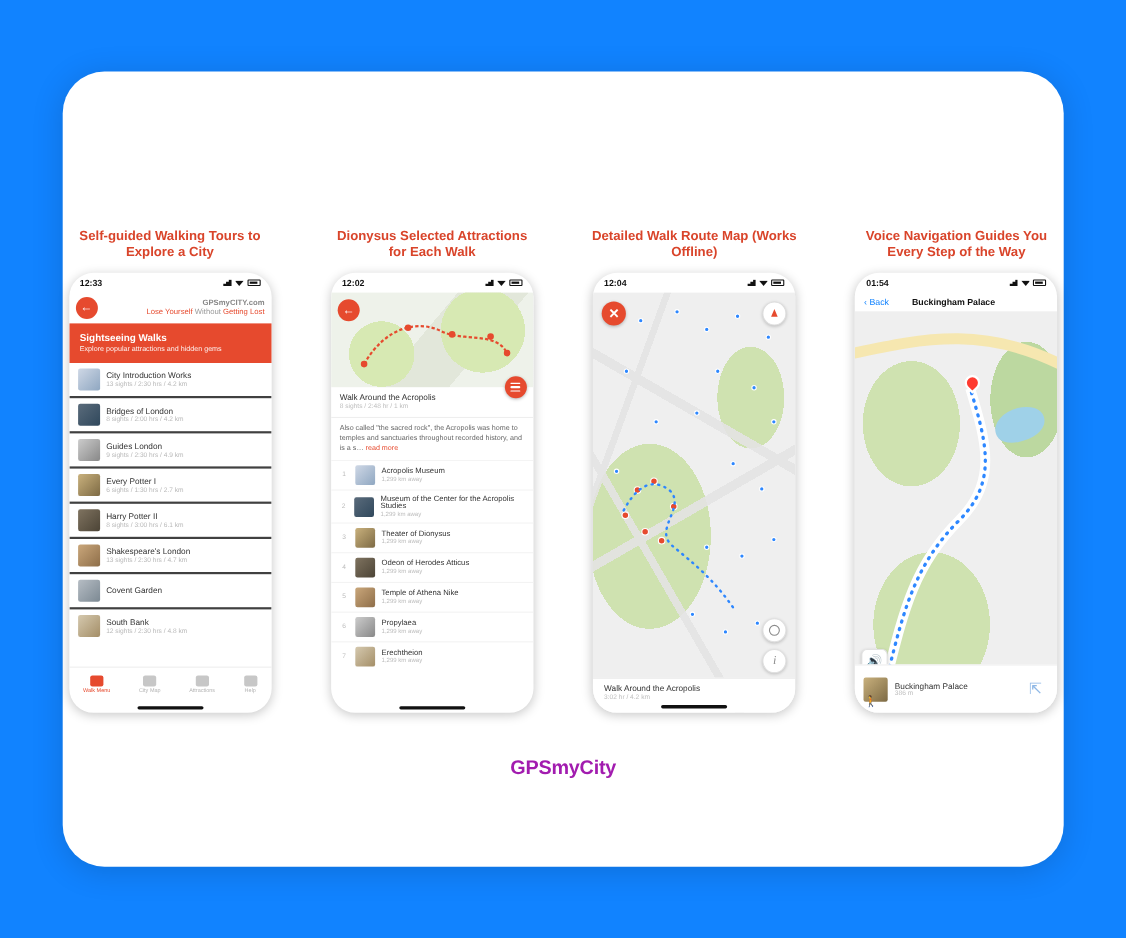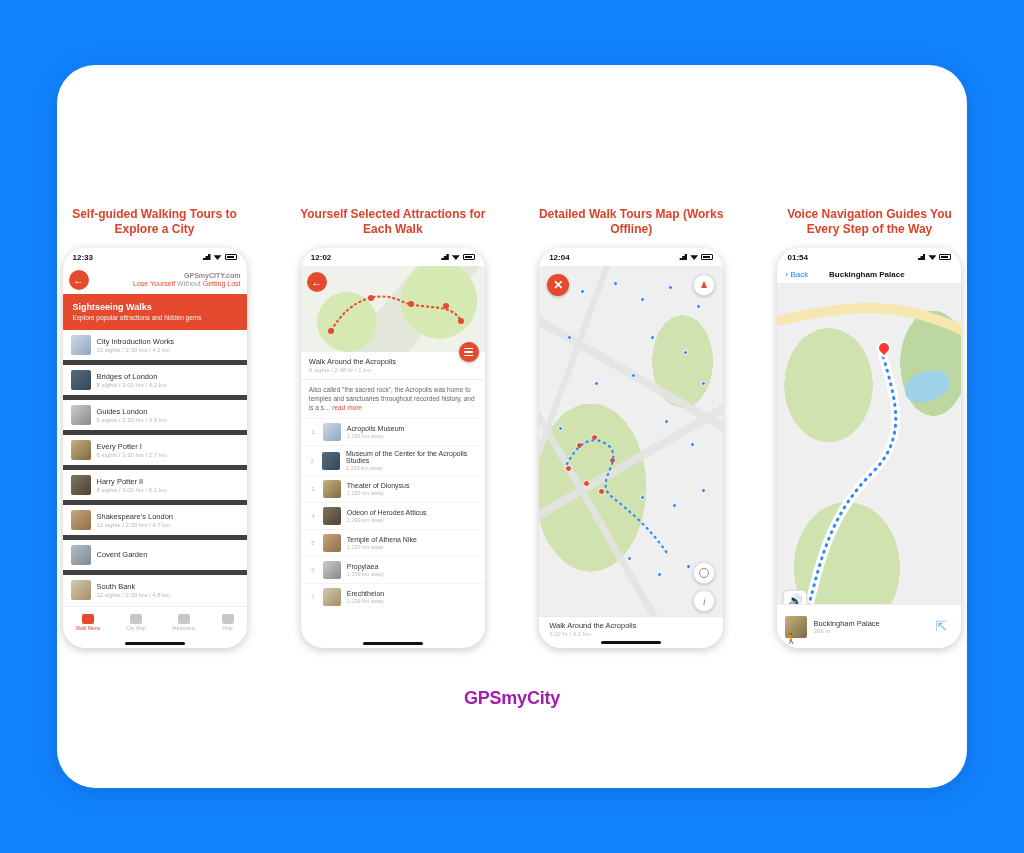--- a/index.html
+++ b/index.html
@@ -101,21 +101,21 @@
   .brand .tag .l1{ color:#e64a2e; }
   .brand .tag .l2{ color:#999; }
   .brand .tag .l3{ color:#e64a2e; }
   .p1-banner {
     background:#e64a2e; color:#fff; padding:8px 10px;
   }
   .p1-banner .title{ font-size:9px; font-weight:600; }
   .p1-banner .sub{ font-size:6.5px; opacity:0.92; margin-top:2px; line-height:1.2;}
   .p1-list { flex:1; overflow:hidden; }
   .p1-item {
-    display:flex; align-items:center; gap:6px; padding:5px 8px; border-top:5px solid #404040;
+    display:flex; align-items:center; gap:6px; padding:5px 8px; border-top:2px solid #404040;
   }
   .p1-item:first-child{border-top:none;}
   .thumb { width:20px; height:20px; background:linear-gradient(135deg,#8aa,#789); border-radius:2px; flex:none;}
   .t-a{background:linear-gradient(135deg,#cfd8e6,#8fa7c1);}
   .t-b{background:linear-gradient(135deg,#5a6b7b,#30485c);}
   .t-c{background:linear-gradient(135deg,#ccc,#888);}
   .t-d{background:linear-gradient(135deg,#c9b17d,#7d6a44);}
   .t-e{background:linear-gradient(135deg,#7f7360,#4c4436);}
   .t-f{background:linear-gradient(135deg,#caa77b,#8e6e49);}
   .t-g{background:linear-gradient(135deg,#d5c9af,#a48e67);}
@@ -338,21 +338,21 @@
           <div class="tab">
               <div class="ic"></div>
               <span>Help</span>
             </div>
         </div>
         <div class="home-ind"></div>
       </div>
     </div>
 
     <div class="phone-wrap">
-      <div class="caption">Yourself Selected Attractions for Each Walk</div>
+      <div class="caption">Dionysus Selected Attractions for Each Walk</div>
       <div class="phone">
         <div class="statusbar">
           <span>12:02</span>
           <span class="status-icons">
               <span class="sig"></span>
               <span class="wifi"></span>
               <span class="batt"></span>
             </span>
         </div>
         <div class="p2-map">
@@ -434,21 +434,21 @@
                 <div class="t1">Erechtheion</div>
                 <div class="t2">1,299 km away</div>
               </div>
             </div>
         </div>
         <div class="home-ind"></div>
       </div>
     </div>
 
     <div class="phone-wrap">
-      <div class="caption">Detailed Walk Tours Map (Works Offline)</div>
+      <div class="caption">Detailed Walk Route Map (Works Offline)</div>
       <div class="phone" style="position:relative;">
         <div class="statusbar">
           <span>12:04</span>
           <span class="status-icons">
               <span class="sig"></span>
               <span class="wifi"></span>
               <span class="batt"></span>
             </span>
         </div>
         <div class="p3-map">

